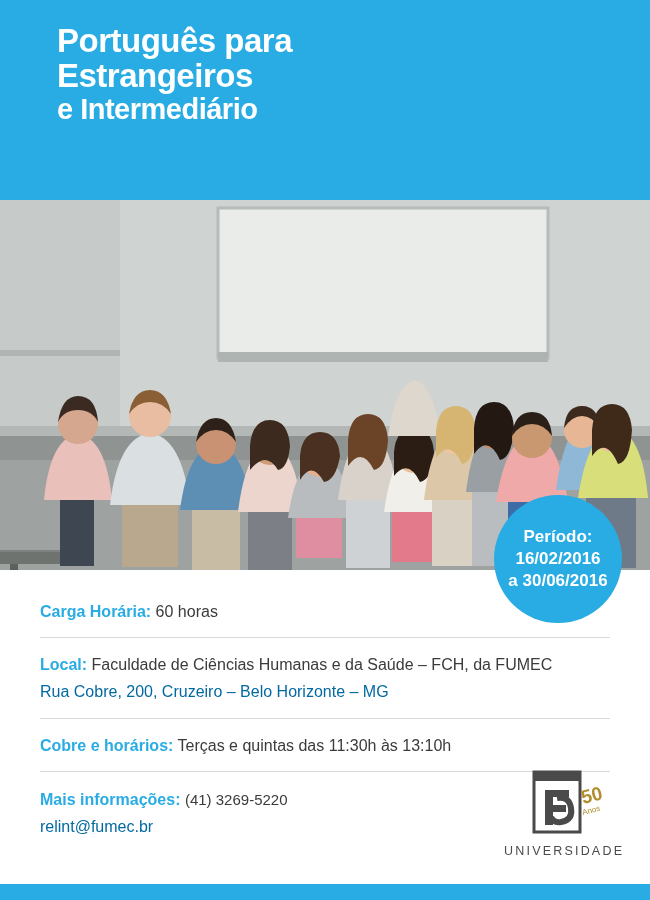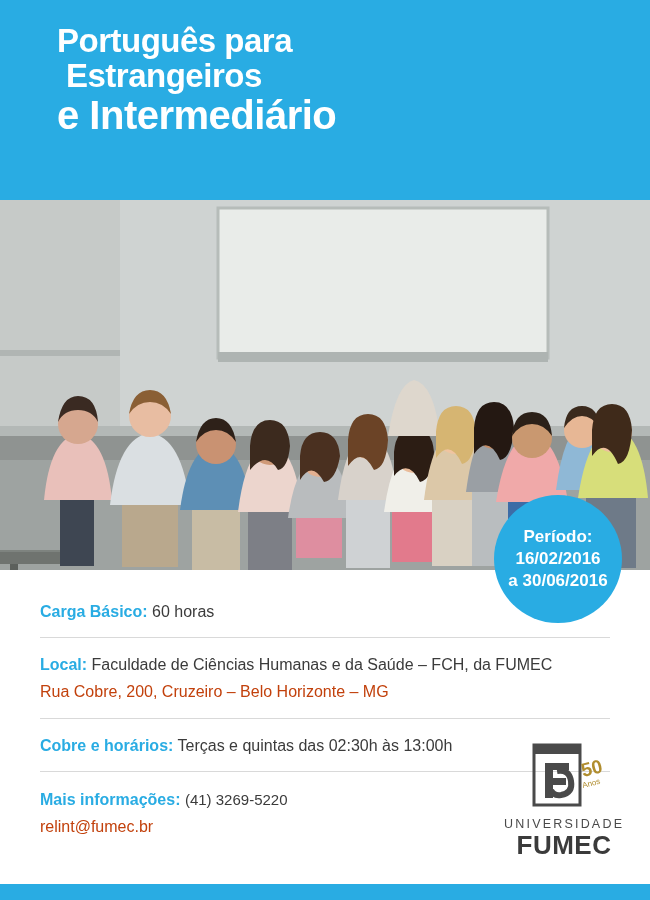--- a/index.html
+++ b/index.html
@@ -36,23 +36,23 @@
     top: 24px;
     width: 560px;
   }
   .title-line {
     color: #ffffff;
     font-weight: bold;
     letter-spacing: -0.5px;
     line-height: 1.06;
   }
   .title-1 { font-size: 33px; }
-  .title-2 { font-size: 33px; margin-left: 9px; }
+  .title-2 { font-size: 33px; }
   .title-3 { font-size: 31px; margin-top: 8px; }
-  .title-4 { font-size: 40px; }
+  .title-4 { font-size: 29px; }
 
   
   .photo {
     position: absolute;
     left: 0;
     top: 200px;
     width: 650px;
     height: 370px;
     overflow: hidden;
     background: #b9bfbe;
@@ -97,21 +97,21 @@
     line-height: 1.45;
   }
   .info-row:last-child { border-bottom: none; }
   .lbl {
     color: #29ace3;
     font-weight: bold;
   }
   .val { color: #3b3b3b; }
   .row-contact { padding-top: 16px; }
   .contact-phone { font-size: 15px; }
-  .email-line { display: block; margin-top: 4px; color: #c2410c; font-size: 16px; }
+  .email-line { display: block; margin-top: 4px; color: #0369a1; font-size: 16px; }
 
   
   .logo {
     position: absolute;
     right: 26px;
     bottom: 42px;
     width: 120px;
     text-align: center;
     color: #3b3b3b;
   }
@@ -279,33 +279,33 @@
 
   <div class="period-badge">
     <div class="pb-label">Período:</div>
     <div class="pb-line">16/02/2016</div>
     <div class="pb-line">a 30/06/2016</div>
   </div>
 
   <div class="info">
 
     <div class="info-row">
-      <span class="lbl">Carga Básico:</span>
+      <span class="lbl">Carga Horária:</span>
       <span class="val">60 horas</span>
     </div>
 
     <div class="info-row">
       <span class="lbl">Local:</span>
       <span class="val">Faculdade de Ciências Humanas e da Saúde – FCH, da FUMEC</span>
       <span class="email-line">Rua Cobre, 200, Cruzeiro – Belo Horizonte – MG</span>
     </div>
 
     <div class="info-row">
       <span class="lbl">Cobre e horários:</span>
-      <span class="val">Terças e quintas das 02:30h às 13:00h</span>
+      <span class="val">Terças e quintas das 11:30h às 13:10h</span>
     </div>
 
     <div class="info-row row-contact">
       <span class="lbl">Mais informações:</span>
       <span class="val contact-phone">(41) 3269-5220</span>
       <span class="email-line">relint@fumec.br</span>
     </div>
 
   </div>
 
@@ -314,18 +314,17 @@
       <svg width="86" height="70" viewBox="0 0 86 70" xmlns="http://www.w3.org/2000/svg">
         <rect x="13" y="2" width="46" height="60" fill="none" stroke="#4a4a4a" stroke-width="3"></rect>
         <rect x="13" y="2" width="46" height="9" fill="#4a4a4a"></rect>
         <path d="M24 20 h24 v7 h-16 v8 h13 v7 h-13 v13 h-8 z" fill="#4a4a4a"></path>
         <path d="M36 28 q12 -2 14 10 q2 12 -10 14 q-8 1 -10 -5" fill="none" stroke="#4a4a4a" stroke-width="6"></path>
         <text x="62" y="34" font-family="Liberation Sans, sans-serif" font-size="19" font-weight="bold" fill="#b08d2e" transform="rotate(-14 62 34)">50</text>
         <text x="62" y="45" font-family="Liberation Sans, sans-serif" font-size="8" fill="#b08d2e" transform="rotate(-14 62 45)">Anos</text>
       </svg>
     </div>
     <div class="logo-univ">UNIVERSIDADE</div>
-    <div class="logo-fumec">FUMEC</div>
   </div>
 
   <div class="footer"></div>
 
 </div>
 
 </body></html>

